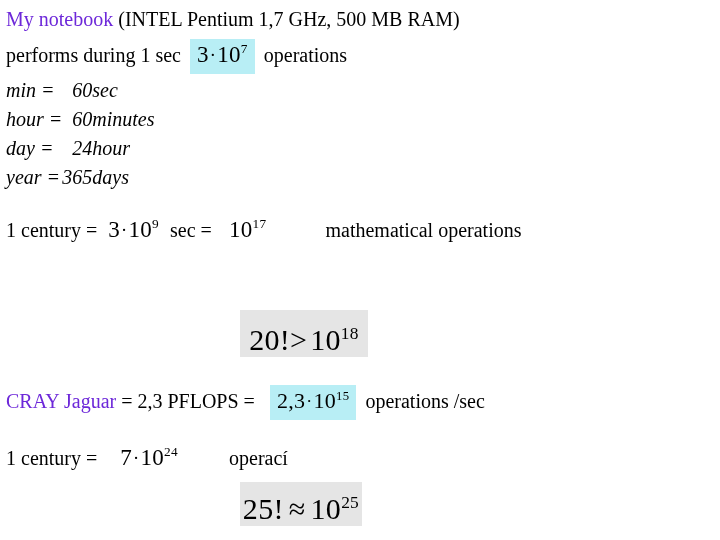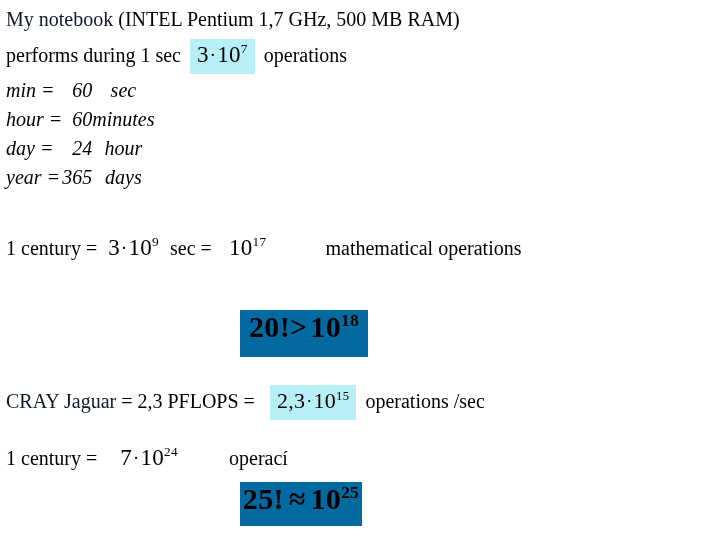--- a/index.html
+++ b/index.html
@@ -24,21 +24,21 @@
 
   
   .line {
     position: absolute;
     white-space: nowrap;
     font-size: 20px;
     line-height: 26px;
   }
 
   .accent {
-    color: #0f172a;
+    color: #6d28d9;
   }
 
   
   .math {
     font-family: "Liberation Serif", "DejaVu Serif", serif;
     font-size: 23px;
     white-space: nowrap;
     display: inline-block;
     letter-spacing: 0.3px;
   }
@@ -56,25 +56,24 @@
 
   
   .hl-cyan {
     background: #B8EEF5;
     padding: 3px 7px 5px 7px;
   }
 
   
   .formula-box {
     position: absolute;
-    background: #0369a1;
+    background: #e5e5e5;
     display: flex;
-    align-items: flex-start;
+    align-items: flex-end;
     justify-content: center;
-    font-weight: bold;
   }
   .formula-box .math {
     font-size: 30px;
   }
 
   
   .units {
     position: absolute;
     left: 6px;
     top: 76px;
@@ -82,21 +81,21 @@
     line-height: 29px;
     border-collapse: collapse;
     font-style: italic;
   }
   .units td {
     padding: 0;
     white-space: nowrap;
   }
   .u-name { text-align: left; padding-right: 4px; }
   .u-val  { text-align: right; padding-right: 22px; }
-  .u-unit { text-align: center; }
+  .u-unit { text-align: left; }
 </style>
 </head>
 <body>
 
 <div class="slide">
 
   <div class="line" style="left:6px; top:6px;">
     <span class="accent">My notebook</span><span> (INTEL Pentium 1,7 GHz, 500 MB RAM)</span>
   </div>
 
@@ -126,21 +125,21 @@
     <tr>
       <td class="u-name">year =</td>
       <td class="u-val">365</td>
       <td class="u-unit">days</td>
     </tr>
   </tbody>
     </table>
 
   <div class="line" style="left:6px; top:217px;">
     <span>1 century =</span>
-    <span class="math" style="margin:18px 6px;"><span>3</span><span class="mdot">·</span><span>10</span><sup>9</sup></span>
+    <span class="math" style="margin:0 6px;"><span>3</span><span class="mdot">·</span><span>10</span><sup>9</sup></span>
     <span>sec  =</span>
     <span class="math" style="margin:0 6px 0 12px;text-align:right;"><span>10</span><sup>17</sup></span>
     <span style="margin-left:48px;">mathematical operations</span>
   </div>
 
   <div class="formula-box" style="left:240px; top:310px; width:128px; height:47px;">
     <span class="math"><span>20!</span><span>&gt;</span><span style="margin-left:3px;">10</span><sup>18</sup></span>
   </div>
 
   <div class="line" style="left:6px; top:385px;">

